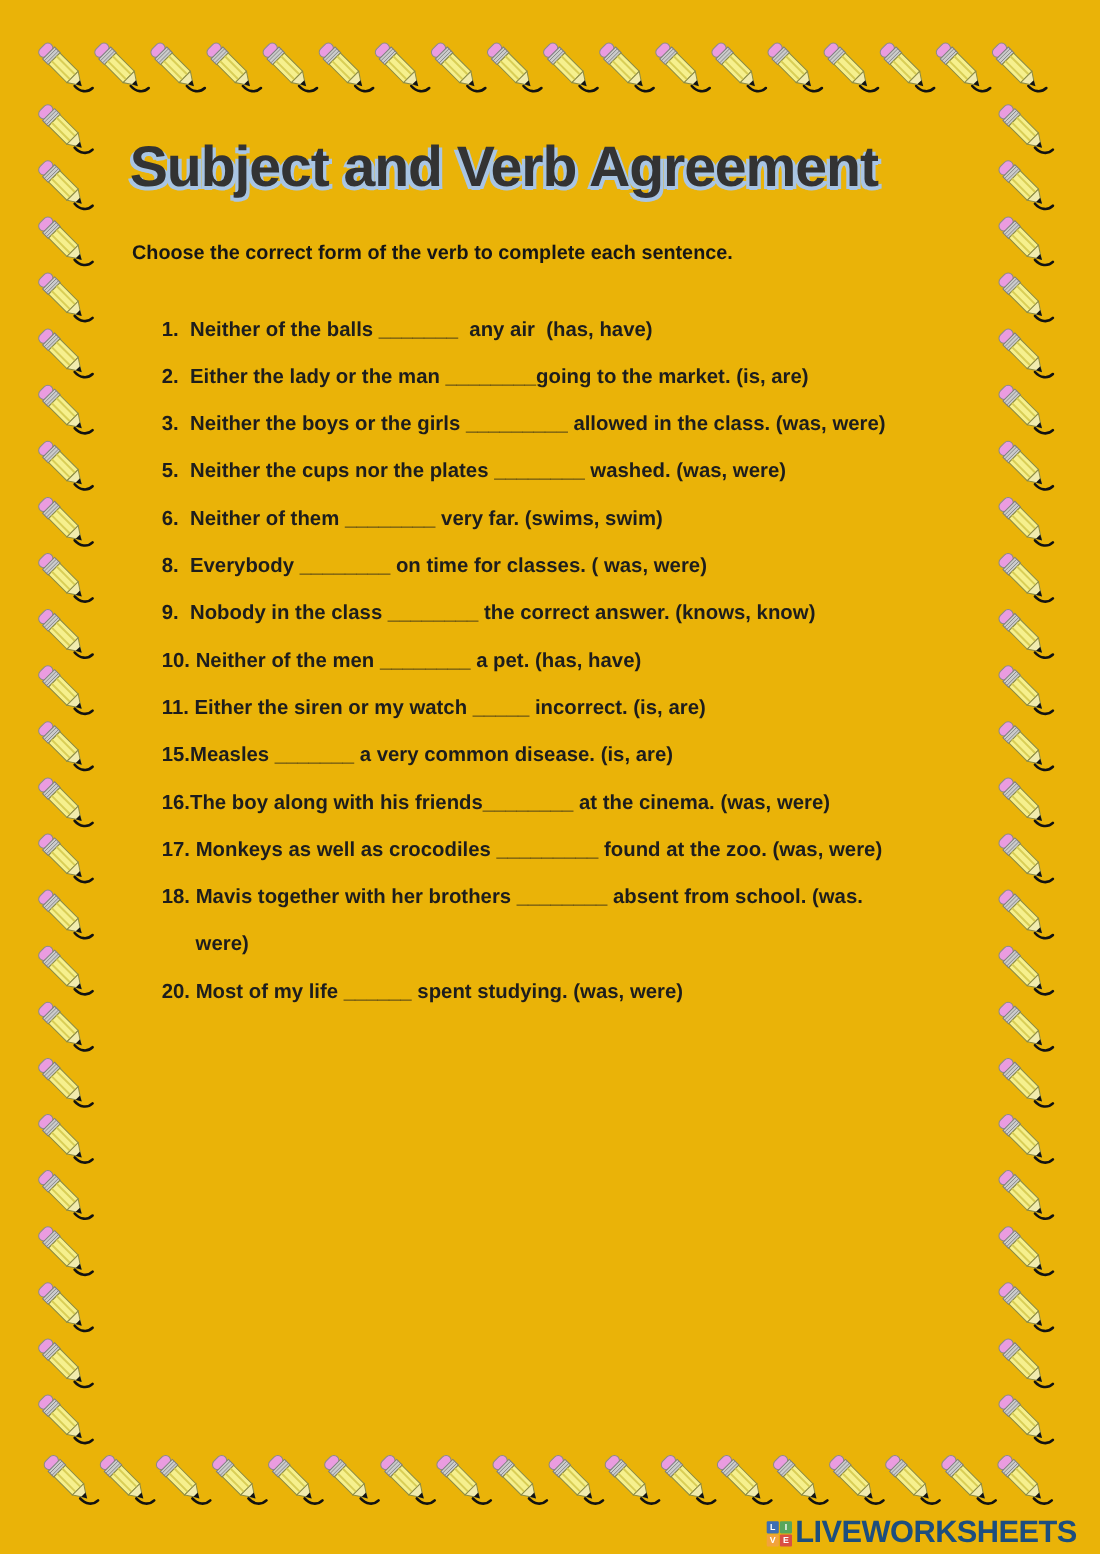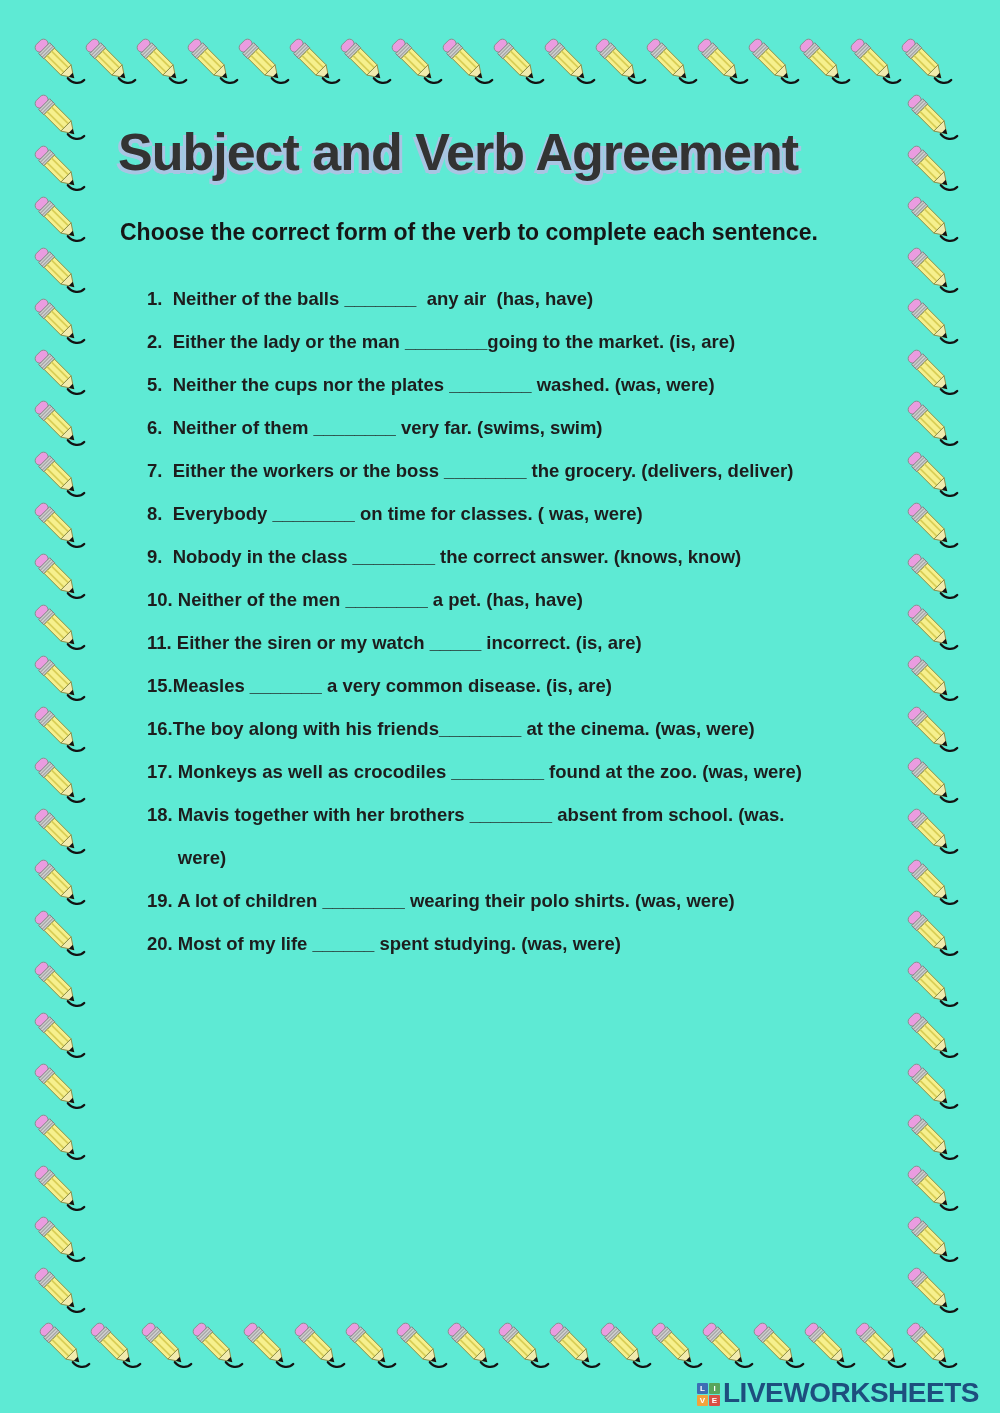--- a/index.html
+++ b/index.html
@@ -1,19 +1,19 @@
 <!DOCTYPE html>
 <html style="--title-shadow: #a9c5e3; --eraser: #ea9ce0; --ferrule: #cccccc; --ferrule-edge: #7d7d7d; --pbody: #f6f08e; --pstripe: #d9ce57; --poutline: #8b8b45; --graphite: #121212;"><head>
 <meta charset="utf-8">
 <style>
   html,body{margin:0;padding:0;background:#ffffff;}
   .page{
     position:relative;
     width:1000px;height:1413px;
-    background:#5eead4;
+    background:#eab308;
     overflow:hidden;
     font-family:"Liberation Sans", sans-serif;
   }
   .pencil{
     position:absolute;
     width:58px;height:58px;
     overflow:visible;
   }
   .title{
     position:absolute;
@@ -23,21 +23,21 @@
     font-weight:bold;
     letter-spacing:-1px;
     color:#333333;
     text-shadow:-3px 3px 0 var(--title-shadow), 3px 3px 0 var(--title-shadow), 0 4px 0 var(--title-shadow);
     white-space:nowrap;
   }
   .instruction{
     position:absolute;
     left:120px;top:219px;
     margin:0;
-    font-size:23px;
+    font-size:18px;
     font-weight:bold;
     color:#161616;
     white-space:nowrap;
   }
   .ws-list{
     position:absolute;
     left:147px;top:277px;
     width:780px;
     font-weight:bold;
   }
@@ -357,33 +357,32 @@
       </svg>
     </div>
 
   <h1 class="title">Subject and Verb Agreement</h1>
 
   <p class="instruction">Choose the correct form of the verb to complete each sentence.</p>
 
   <div class="ws-list">
       <div class="ws-line">1.  Neither of the balls _______  any air  (has, have)</div>
       <div class="ws-line">2.  Either the lady or the man ________going to the market. (is, are)</div>
+      <div class="ws-line">3.  Neither the boys or the girls _________ allowed in the class. (was, were)</div>
       <div class="ws-line">5.  Neither the cups nor the plates ________ washed. (was, were)</div>
       <div class="ws-line">6.  Neither of them ________ very far. (swims, swim)</div>
-      <div class="ws-line">7.  Either the workers or the boss ________ the grocery. (delivers, deliver)</div>
       <div class="ws-line">8.  Everybody ________ on time for classes. ( was, were)</div>
       <div class="ws-line">9.  Nobody in the class ________ the correct answer. (knows, know)</div>
       <div class="ws-line">10. Neither of the men ________ a pet. (has, have)</div>
       <div class="ws-line">11. Either the siren or my watch _____ incorrect. (is, are)</div>
       <div class="ws-line">15.Measles _______ a very common disease. (is, are)</div>
       <div class="ws-line">16.The boy along with his friends________ at the cinema. (was, were)</div>
       <div class="ws-line">17. Monkeys as well as crocodiles _________ found at the zoo. (was, were)</div>
       <div class="ws-line">18. Mavis together with her brothers ________ absent from school. (was.</div>
       <div class="ws-line">      were)</div>
-      <div class="ws-line">19. A lot of children ________ wearing their polo shirts. (was, were)</div>
       <div class="ws-line">20. Most of my life ______ spent studying. (was, were)</div>
     </div>
 
   <div class="brand-footer">
     <div class="logo-grid">
         <div class="logo-tile" style="background: rgb(61, 110, 181);">L</div>
         <div class="logo-tile" style="background: rgb(88, 166, 92);">I</div>
         <div class="logo-tile" style="background: rgb(242, 163, 60);">V</div>
         <div class="logo-tile" style="background: rgb(217, 79, 68);">E</div>
       </div>

